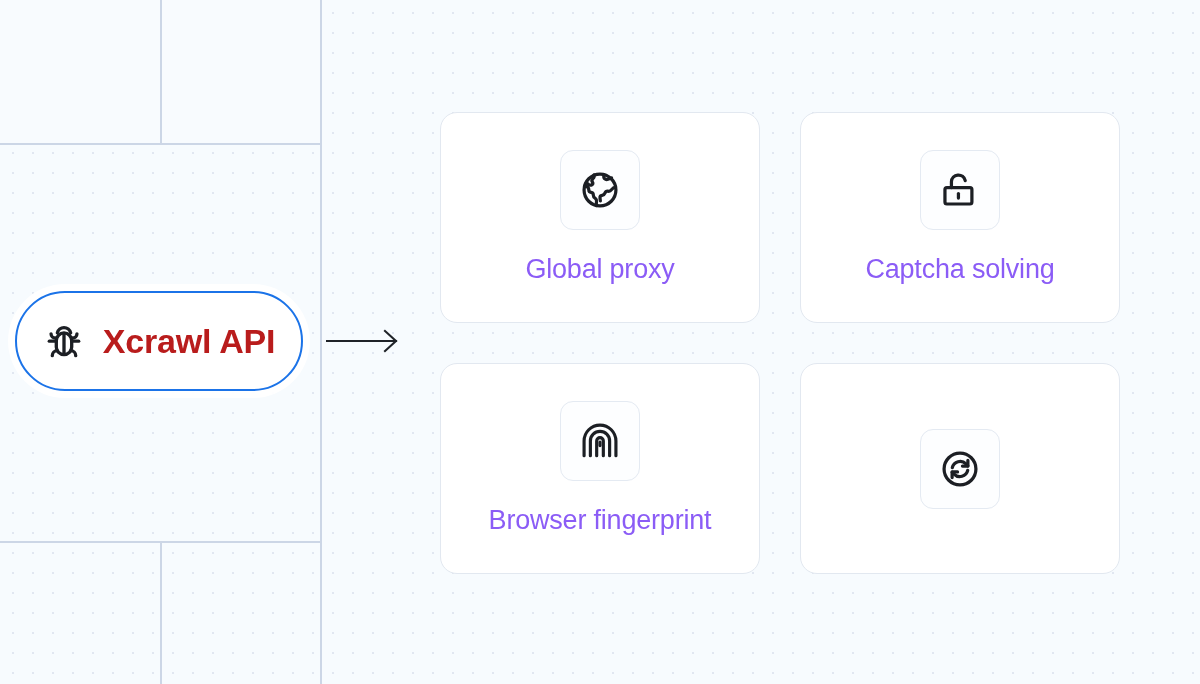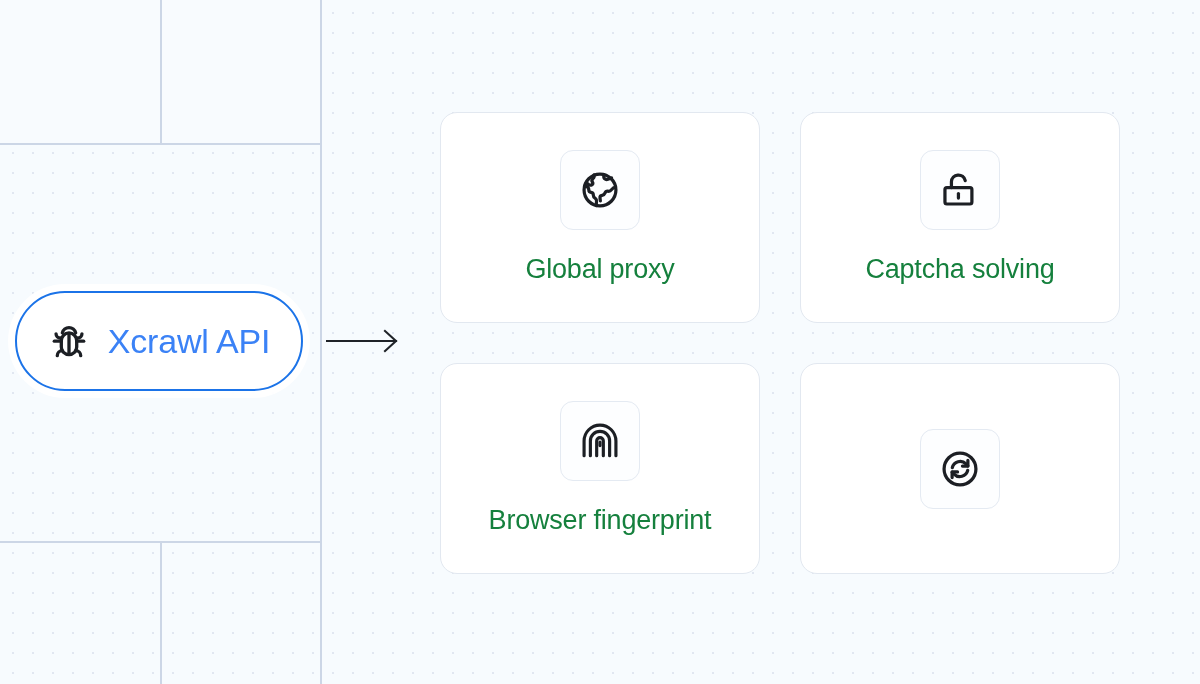--- a/index.html
+++ b/index.html
@@ -74,22 +74,22 @@
     box-shadow: 0 0 0 7px rgba(255,255,255,0.95);
   }
   .pill-icon {
     width: 42px;
     height: 42px;
     display: block;
     flex: none;
   }
   .pill-label {
     font-size: 34px;
-    font-weight: normal;
-    color: #3b82f6;
+    font-weight: bold;
+    color: #b91c1c;
     letter-spacing: -0.2px;
     white-space: nowrap;
   }
 
   
   .arrow {
     position: absolute;
     left: 326px;
     top: 326px;
     width: 76px;
@@ -129,21 +129,21 @@
     background: #fdfeff;
     display: flex;
     align-items: center;
     justify-content: center;
   }
   .icon-box svg {
     display: block;
   }
   .card-label {
     font-size: 27px;
-    color: #15803d;
+    color: #8b5cf6;
     letter-spacing: -0.2px;
     white-space: nowrap;
   }
 </style>
 </head>
 <body>
 
 <div class="canvas">
 
   <div class="dot-layer"></div>

